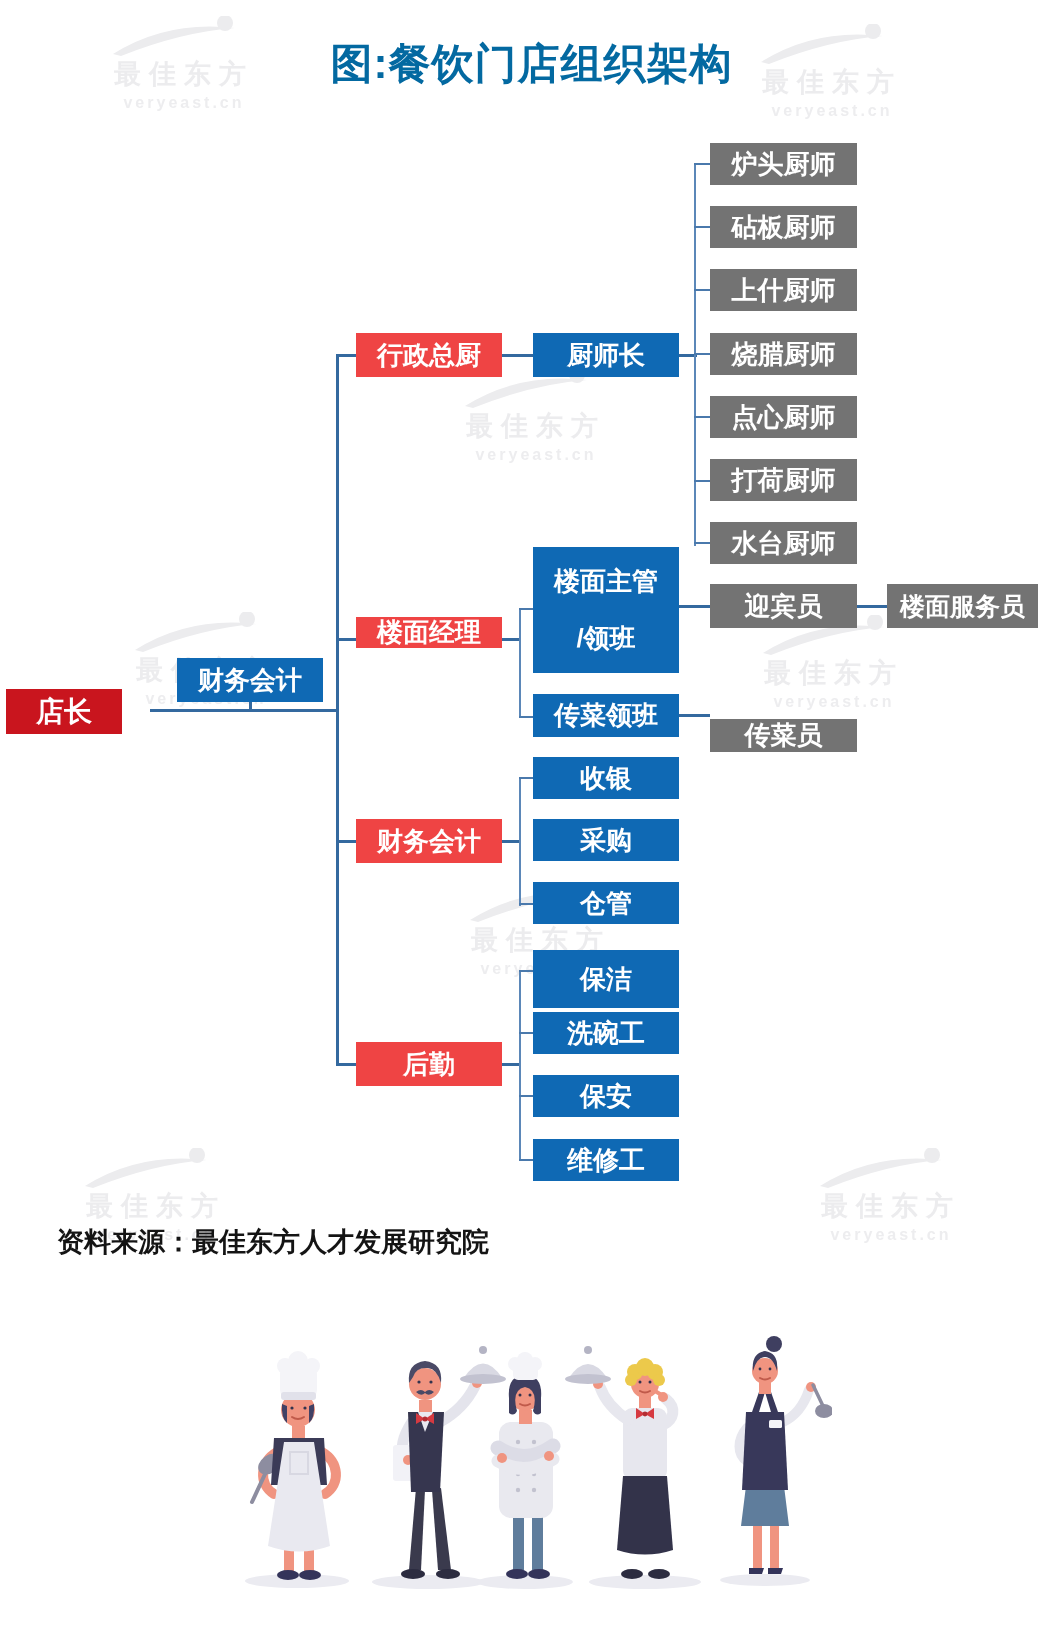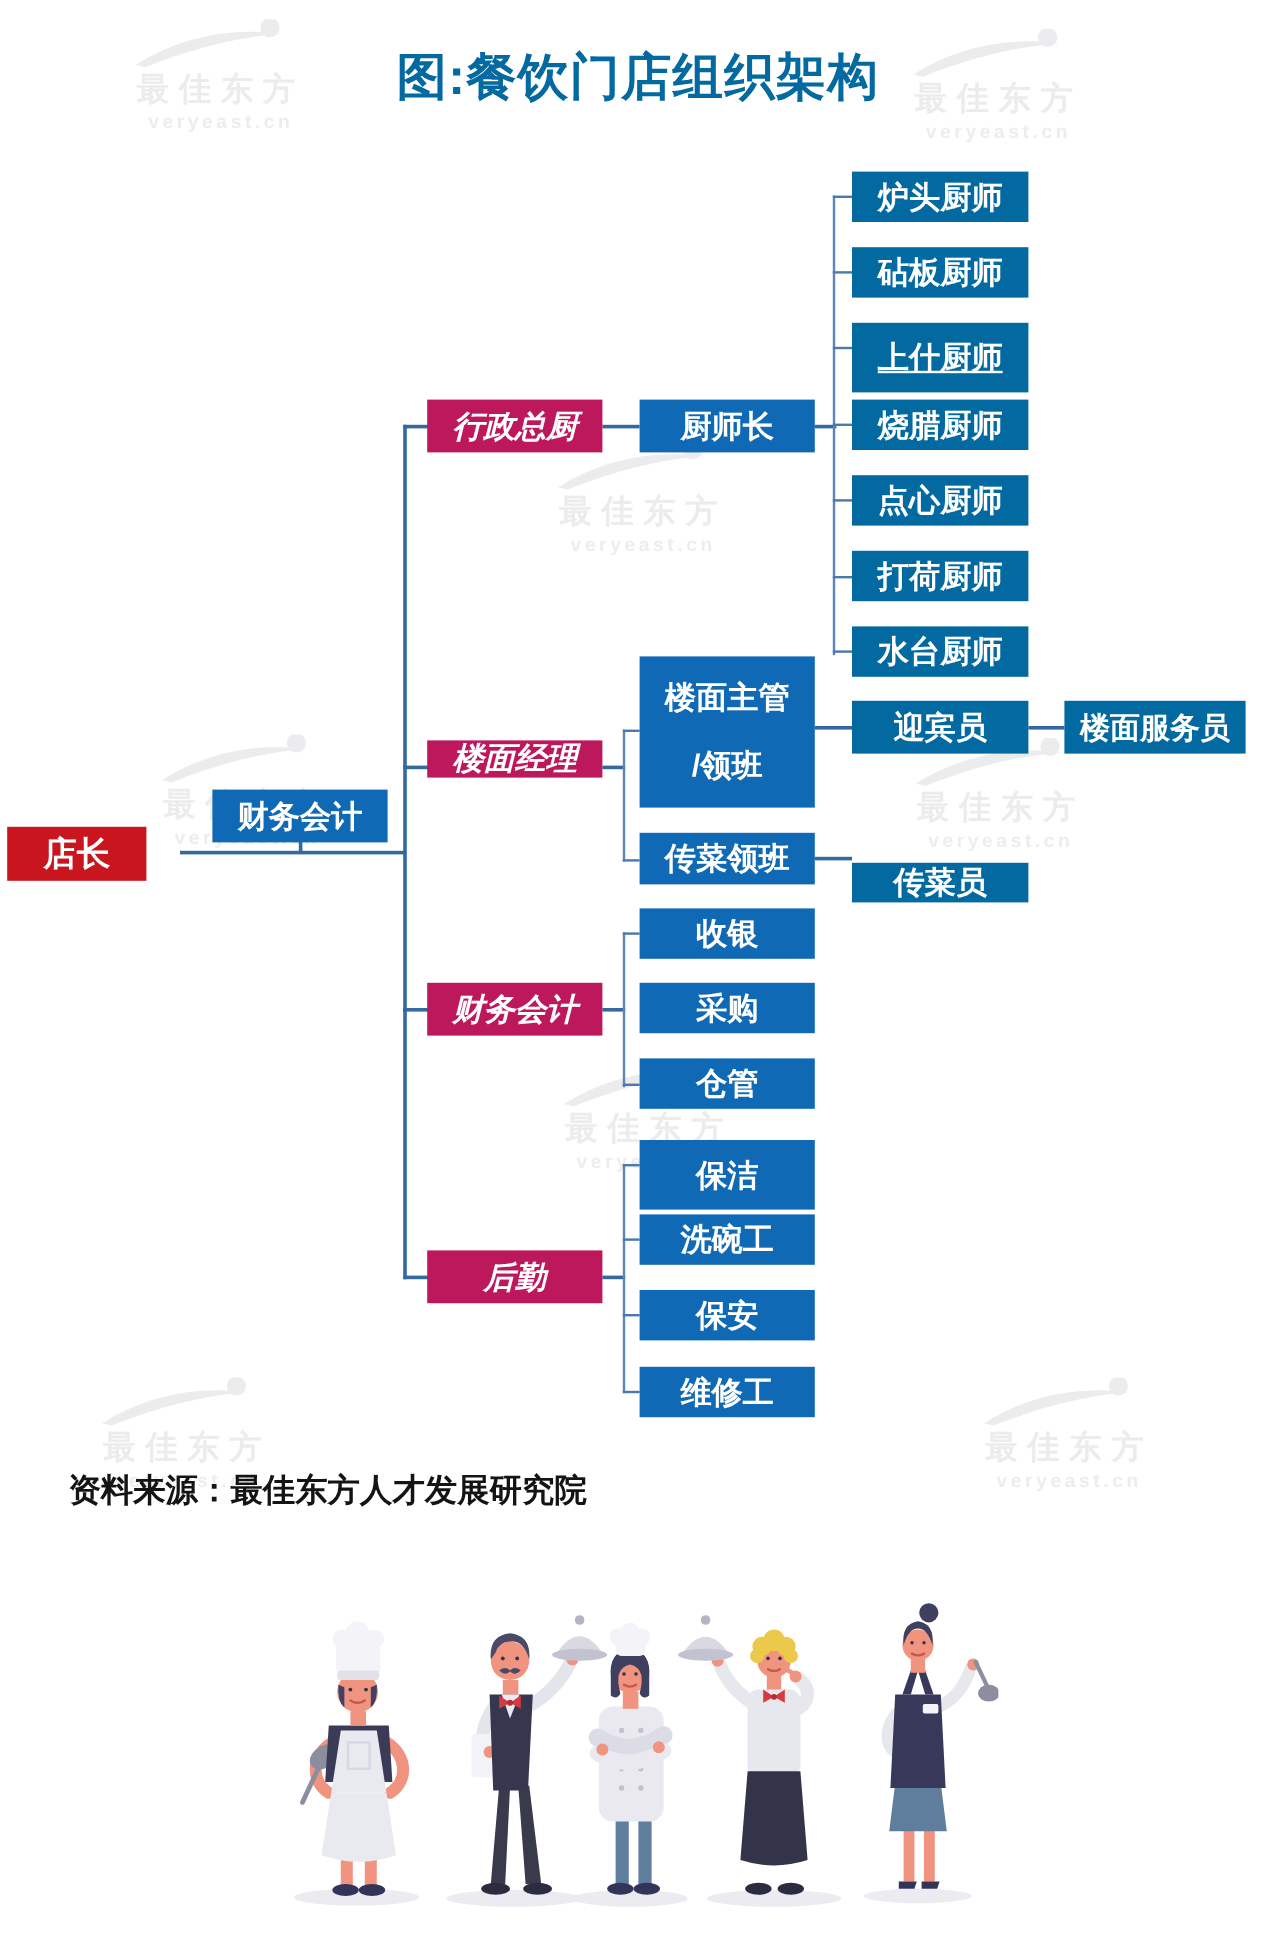--- a/index.html
+++ b/index.html
@@ -17,22 +17,22 @@
   .wm svg{display:block;margin:0 auto;}
   .wm-brand{font-size:27px;font-weight:bold;color:#ececee;letter-spacing:8px;white-space:nowrap;margin-top:-2px;}
   .wm-domain{font-size:16px;font-weight:bold;color:#ededef;letter-spacing:3px;margin-top:2px;}
   
   .box{
     position:absolute;display:flex;align-items:center;justify-content:center;
     color:#ffffff;font-weight:bold;font-size:26px;white-space:nowrap;
   }
   .red{background:#c9151e;}
   .blue{background:#0f69b4;}
-  .orange{background:#be185d;font-style:italic;}
-  .gray{background:#0369a1;}
+  .orange{background:#ef4444;}
+  .gray{background:#737373;}
   .box.tall{flex-direction:column;gap:22px;}
   
   .hl{position:absolute;height:3px;background:#34699f;}
   .vl{position:absolute;width:3px;background:#34699f;}
   .vl.thin{width:2px;background:#5b87b8;}
   .hl.thin{height:2px;background:#4a79ac;}
   
   .source{
     position:absolute;left:57px;top:1224px;display:flex;align-items:baseline;
     color:#141414;white-space:nowrap;
@@ -172,21 +172,21 @@
   <div class="box blue" style="left:533px;top:819px;width:146px;height:42px;">采购</div>
   <div class="box blue" style="left:533px;top:882px;width:146px;height:42px;">仓管</div>
 
   <div class="box blue" style="left:533px;top:950px;width:146px;height:58px;">保洁</div>
   <div class="box blue" style="left:533px;top:1012px;width:146px;height:42px;">洗碗工</div>
   <div class="box blue" style="left:533px;top:1075px;width:146px;height:42px;">保安</div>
   <div class="box blue" style="left:533px;top:1139px;width:146px;height:42px;">维修工</div>
 
   <div class="box gray" style="left:710px;top:143px;width:147px;height:42px;">炉头厨师</div>
   <div class="box gray" style="left:710px;top:206px;width:147px;height:42px;">砧板厨师</div>
-  <div class="box gray" style="left:710px;top:269px;width:147px;height:58px;text-decoration:underline;">上什厨师</div>
+  <div class="box gray" style="left:710px;top:269px;width:147px;height:42px;">上什厨师</div>
   <div class="box gray" style="left:710px;top:333px;width:147px;height:42px;">烧腊厨师</div>
   <div class="box gray" style="left:710px;top:396px;width:147px;height:42px;">点心厨师</div>
   <div class="box gray" style="left:710px;top:459px;width:147px;height:42px;">打荷厨师</div>
   <div class="box gray" style="left:710px;top:522px;width:147px;height:42px;">水台厨师</div>
 
   <div class="box gray" style="left:710px;top:584px;width:147px;height:44px;">迎宾员</div>
   <div class="box gray" style="left:887px;top:584px;width:151px;height:44px;font-size:25px;">楼面服务员</div>
   <div class="box gray" style="left:710px;top:719px;width:147px;height:33px;">传菜员</div>
 
   <div class="source">

